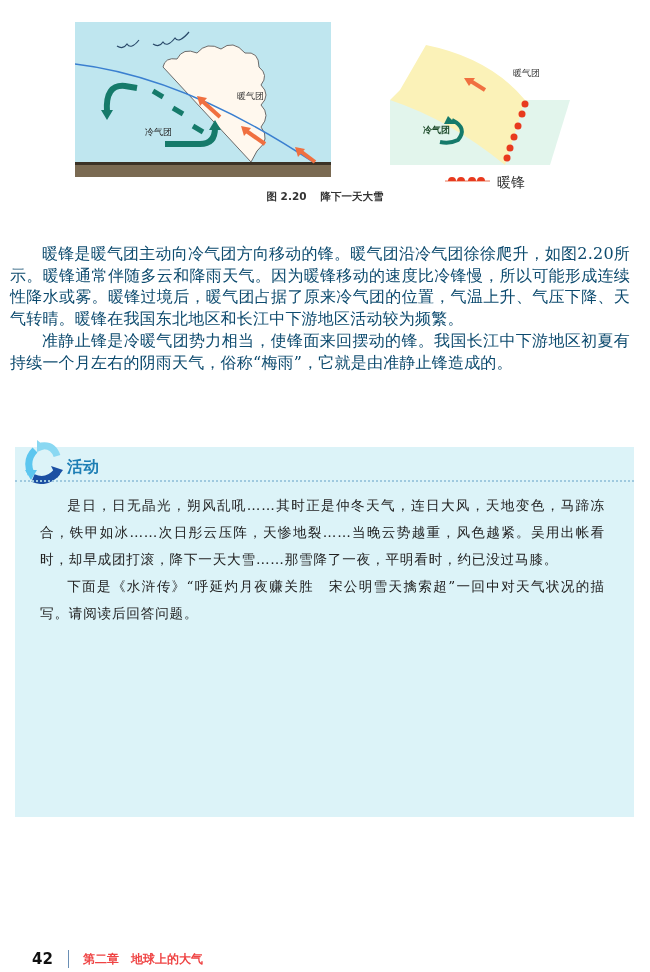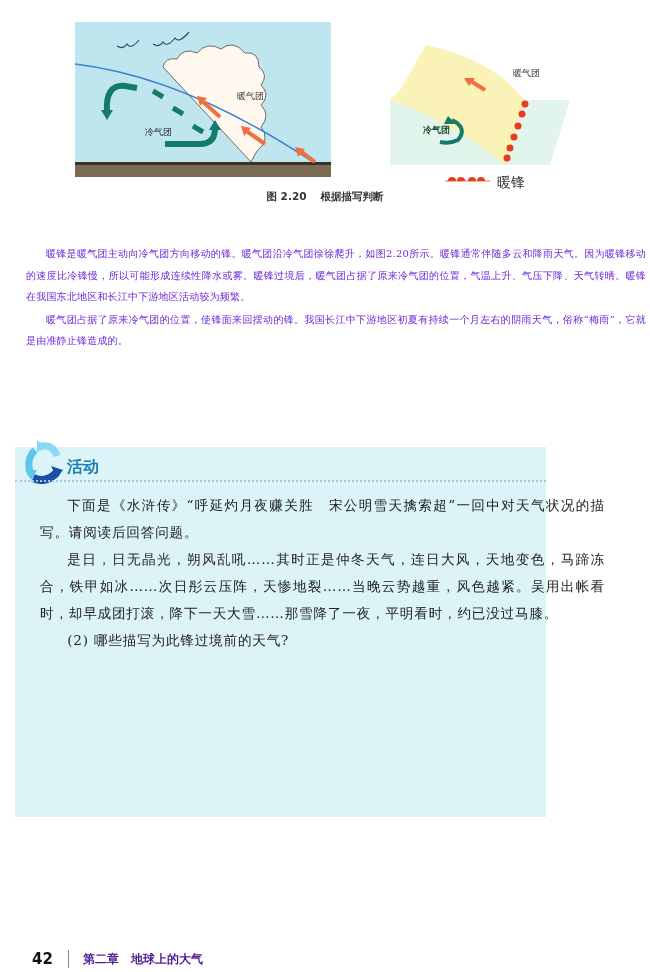--- a/index.html
+++ b/index.html
@@ -16,27 +16,27 @@
   .fig-right {
     position:absolute; left:390px; top:20px; width:200px; height:170px;
   }
   .caption {
     position:absolute; left:0; width:650px; top:190px;
     text-align:center; font-family:"DejaVu Sans", sans-serif;
     font-size:10.5px; font-weight:bold; color:#333;
   }
   .caption .num { margin-right:14px; }
   .para {
-    position:absolute; left:26px; width:620px;
-    font-size:10px; line-height:21.5px; letter-spacing:0.2px;
-    text-align:justify; color:#6d28d9;
+    position:absolute; left:10px; width:620px;
+    font-size:16px; line-height:21.5px; letter-spacing:0.2px;
+    text-align:justify; color:#0c4a6e;
   }
   .para p { margin:0; text-indent:2em; }
   .activity {
-    position:absolute; left:15px; top:447px; width:531px; height:370px;
+    position:absolute; left:15px; top:447px; width:619px; height:370px;
     background:#dcf3f8;
   }
   .act-header {
     position:absolute; left:8px; top:-10px; height:50px;
     display:flex; align-items:center;
   }
   .act-title {
     font-family:"DejaVu Sans", sans-serif; font-size:16px; font-weight:bold;
     color:#1e7fb5; margin-left:4px; margin-top:10px;
   }
@@ -49,21 +49,21 @@
     font-size:13.6px; line-height:27px; letter-spacing:0.8px;
     color:#222; text-align:justify;
   }
   .act-body p { margin:0; text-indent:2em; }
   .footer {
     position:absolute; left:32px; top:950px; display:flex; align-items:center;
     font-family:"DejaVu Sans", sans-serif;
   }
   .page-no { font-size:15px; font-weight:bold; color:#111; }
   .sep { width:1px; height:18px; background:#6a8fb5; margin:0 14px 0 15px; }
-  .chapter { font-size:12px; font-weight:bold; color:#4c1d95; }
+  .chapter { font-size:12px; font-weight:bold; color:#ef4444; }
   .chapter .gap { display:inline-block; width:12px; }
 </style>
 </head>
 <body>
 
 <div class="fig-left">
   <svg width="256" height="155" viewBox="0 0 256 155">
     <rect x="0" y="0" width="256" height="140" fill="#bfe6ef"></rect>
     <rect x="0" y="140" width="256" height="15" fill="#7a6a52"></rect>
     <rect x="0" y="140" width="256" height="3" fill="#3b3226"></rect>
@@ -111,45 +111,44 @@
     <circle cx="117" cy="138" r="3.5" fill="#e83a1e"></circle>
     <line x1="55" y1="161" x2="100" y2="161" stroke="#e87050" stroke-width="1"></line>
     <path d="M58 161 a4 4 0 0 1 8 0 Z M67 161 a4 4 0 0 1 8 0 Z M78 161 a4 4 0 0 1 8 0 Z M87 161 a4 4 0 0 1 8 0 Z" fill="#e83a1e"></path>
   </svg>
   <span style="position:absolute;left:123px;top:47px;font-size:9px;color:#333;">暖气团</span>
   <span style="position:absolute;left:33px;top:104px;font-size:9px;font-weight:bold;color:#1d4a2a;">冷气团</span>
   <span style="position:absolute;left:107px;top:154px;font-size:14px;color:#333;">暖锋</span>
 </div>
 
 <div class="caption">
-  <span class="num">图 2.20</span><span>根据描写判断</span>
+  <span class="num">图 2.20</span><span>降下一天大雪</span>
 </div>
 
 <div class="para" style="top:243px;">
   <p>暖锋是暖气团主动向冷气团方向移动的锋。暖气团沿冷气团徐徐爬升，如图2.20所示。暖锋通常伴随多云和降雨天气。因为暖锋移动的速度比冷锋慢，所以可能形成连续性降水或雾。暖锋过境后，暖气团占据了原来冷气团的位置，气温上升、气压下降、天气转晴。暖锋在我国东北地区和长江中下游地区活动较为频繁。</p>
-  <p style="margin-top:1px;">暖气团占据了原来冷气团的位置，使锋面来回摆动的锋。我国长江中下游地区初夏有持续一个月左右的阴雨天气，俗称“梅雨”，它就是由准静止锋造成的。</p>
+  <p style="margin-top:1px;">准静止锋是冷暖气团势力相当，使锋面来回摆动的锋。我国长江中下游地区初夏有持续一个月左右的阴雨天气，俗称“梅雨”，它就是由准静止锋造成的。</p>
 </div>
 
 <div class="activity">
   <div class="act-header">
     <svg width="40" height="44" viewBox="0 0 40 44">
       <path d="M8 34 Q2 20 12 10" stroke="#5cc6ef" stroke-width="7" fill="none"></path>
       <polygon points="2,30 14,30 8,40" fill="#5cc6ef"></polygon>
       <path d="M18 6 Q30 4 34 16" stroke="#8ad8f2" stroke-width="7" fill="none"></path>
       <polygon points="14,0 24,8 14,12" fill="#8ad8f2"></polygon>
       <path d="M10 38 Q24 44 34 32" stroke="#1b4fa3" stroke-width="8" fill="none"></path>
       <polygon points="28,26 40,30 34,38" fill="#1b4fa3"></polygon>
     </svg>
     <span class="act-title">活动</span>
   </div>
   <div class="dotline"></div>
   <div class="act-body">
+    <p>是日，日无晶光，朔风乱吼……其时正是仲冬天气，连日大风，天地变色，马蹄冻合，铁甲如冰……次日彤云压阵，天惨地裂……当晚云势越重，风色越紧。吴用出帐看时，却早成团打滚，降下一天大雪……那雪降了一夜，平明看时，约已没过马膝。</p>
     <p>下面是《水浒传》“呼延灼月夜赚关胜　宋公明雪天擒索超”一回中对天气状况的描写。请阅读后回答问题。</p>
-    <p>是日，日无晶光，朔风乱吼……其时正是仲冬天气，连日大风，天地变色，马蹄冻合，铁甲如冰……次日彤云压阵，天惨地裂……当晚云势越重，风色越紧。吴用出帐看时，却早成团打滚，降下一天大雪……那雪降了一夜，平明看时，约已没过马膝。</p>
-    <p>(2) 哪些描写为此锋过境前的天气?</p>
   </div>
 </div>
 
 <div class="footer">
   <span class="page-no">42</span>
   <span class="sep"></span>
   <span class="chapter"><span>第二章</span><span class="gap"></span><span>地球上的大气</span></span>
 </div>
 
 </body></html>

